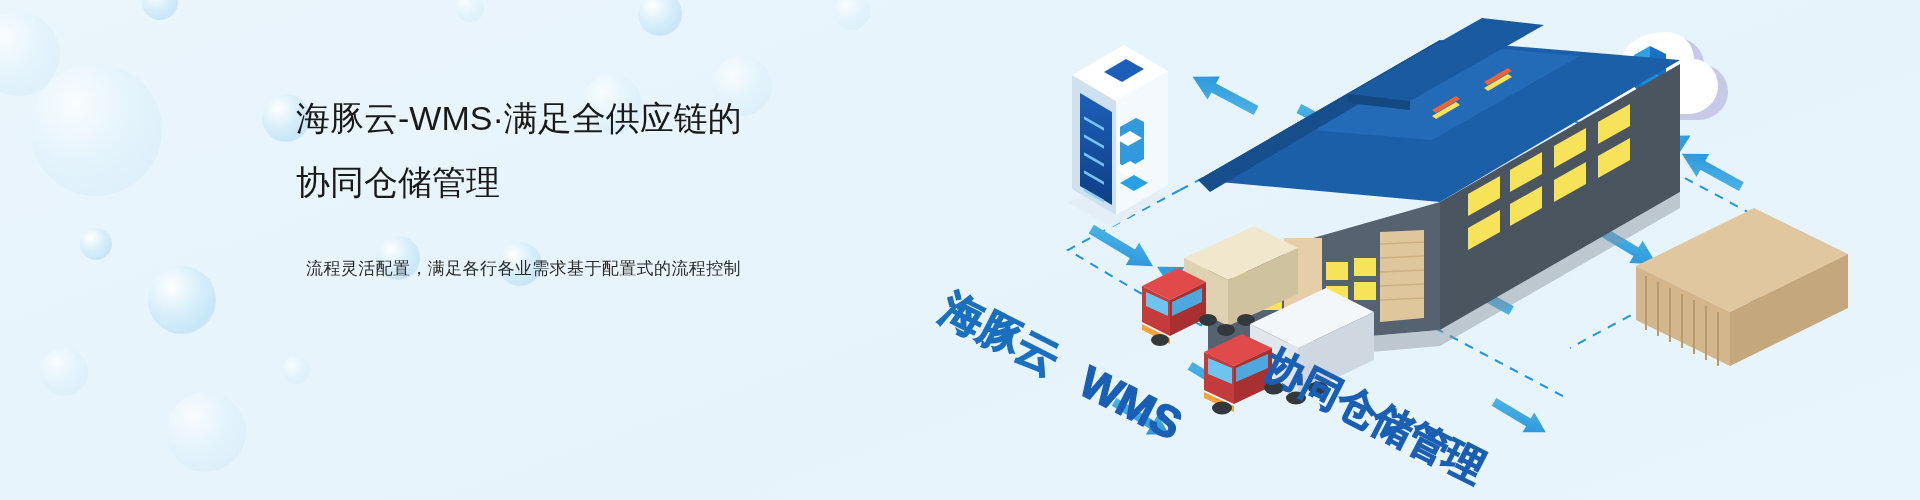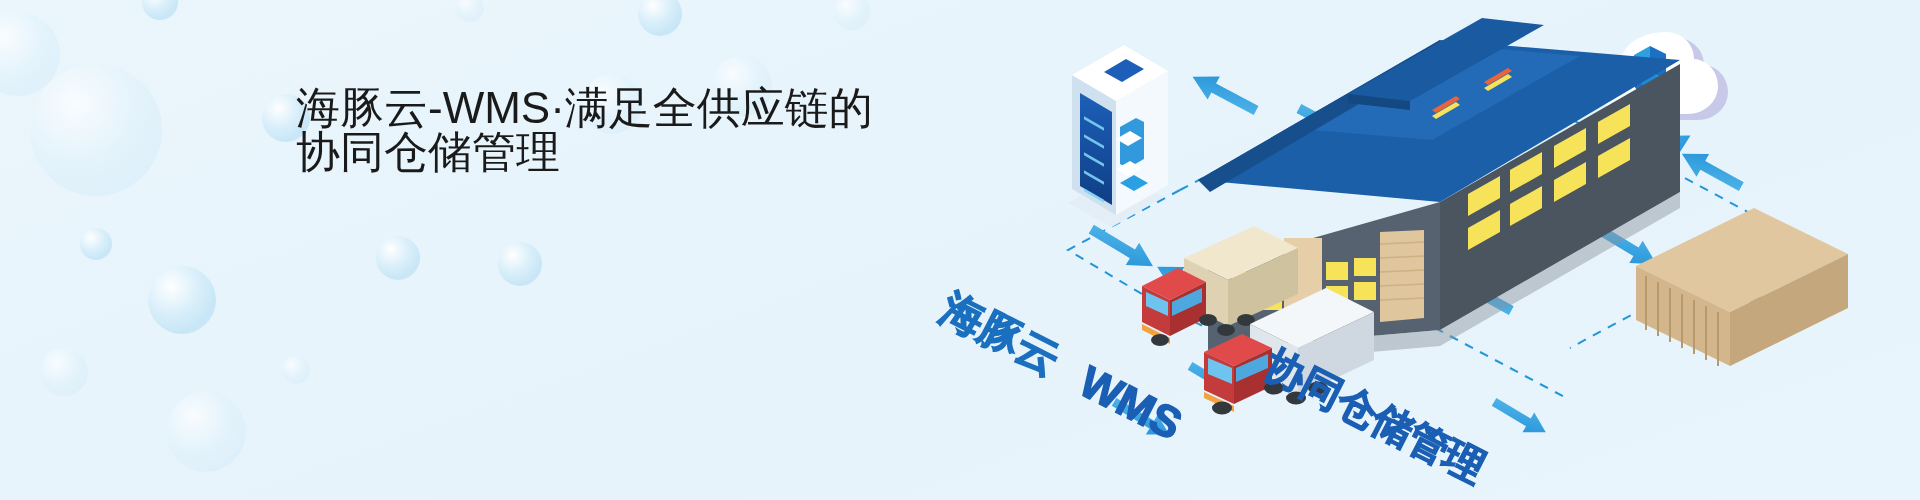--- a/index.html
+++ b/index.html
@@ -41,22 +41,22 @@
   }
 
   
   #text-block {
     position: absolute;
     left: 296px;
     top: 86px;
     width: 620px;
   }
   #headline {
-    font-size: 44px;
-    line-height: 44px;
+    font-size: 34px;
+    line-height: 64px;
     font-weight: 400;
     color: #1a1a1a;
     letter-spacing: 0px;
     margin: 0;
     white-space: pre-line;
   }
   #subhead {
     margin: 0;
     padding-left: 10px;
     margin-top: 42px;
@@ -96,20 +96,21 @@
       <div class="bubble" style="left: 498px; top: 242px; width: 44px; height: 44px;"></div>
       <div class="bubble faint" style="left: 582px; top: 74px; width: 60px; height: 60px;"></div>
       <div class="bubble" style="left: 638px; top: -8px; width: 44px; height: 44px;"></div>
       <div class="bubble faint" style="left: 712px; top: 56px; width: 60px; height: 60px;"></div>
       <div class="bubble faint" style="left: 834px; top: -6px; width: 36px; height: 36px;"></div>
     </div>
 
   <div id="text-block">
     <h1 id="headline">海豚云-WMS·满足全供应链的
 协同仓储管理</h1>
+    <p id="subhead">流程灵活配置，满足各行各业需求基于配置式的流程控制</p>
   </div>
 
   <div id="illustration">
     <svg width="1040" height="500" viewBox="0 0 1040 500" xmlns="http://www.w3.org/2000/svg">
       <defs>
         <linearGradient id="gServerFront" x1="0" y1="0" x2="0" y2="1">
           <stop offset="0%" stop-color="#1d5fb8"></stop>
           <stop offset="100%" stop-color="#0f3f86"></stop>
         </linearGradient>
         <linearGradient id="gArrowBlue" x1="0" y1="0" x2="1" y2="1">

